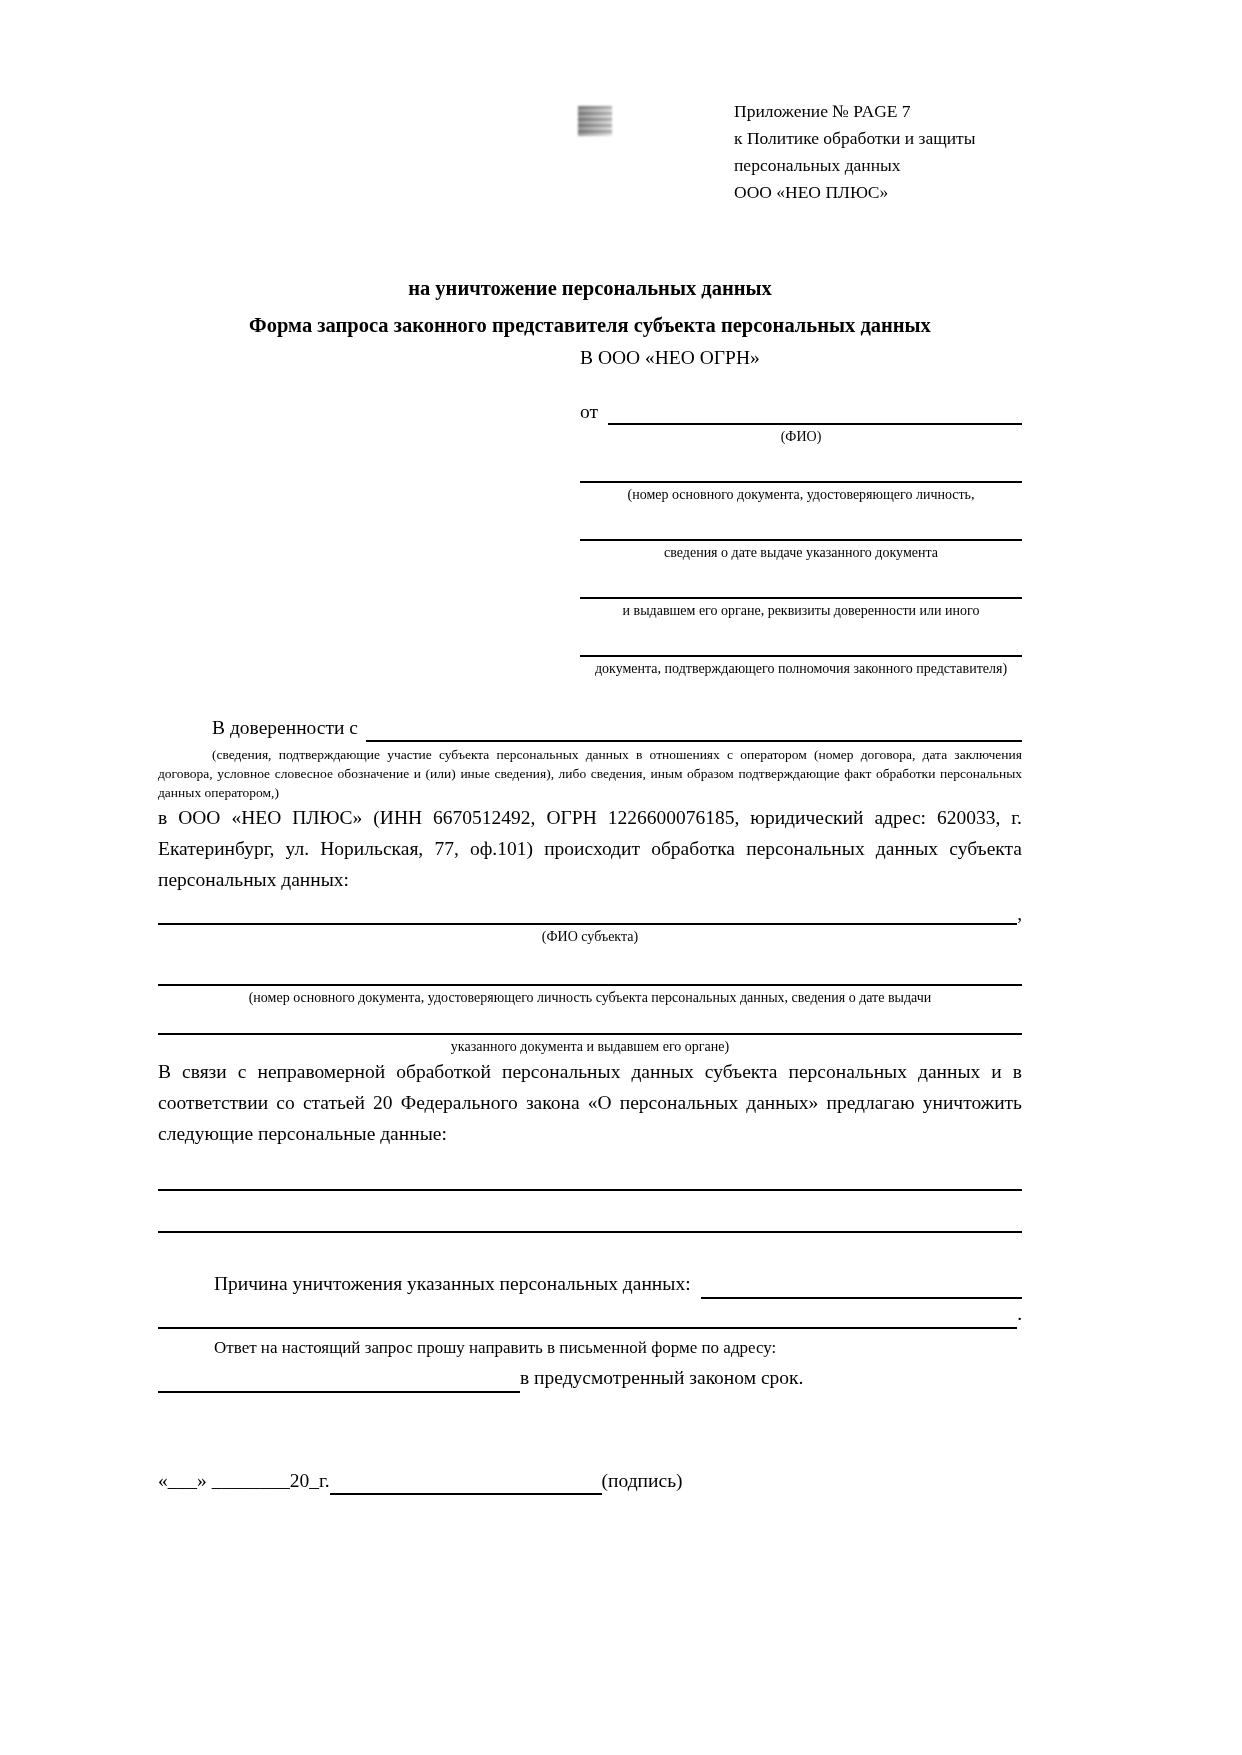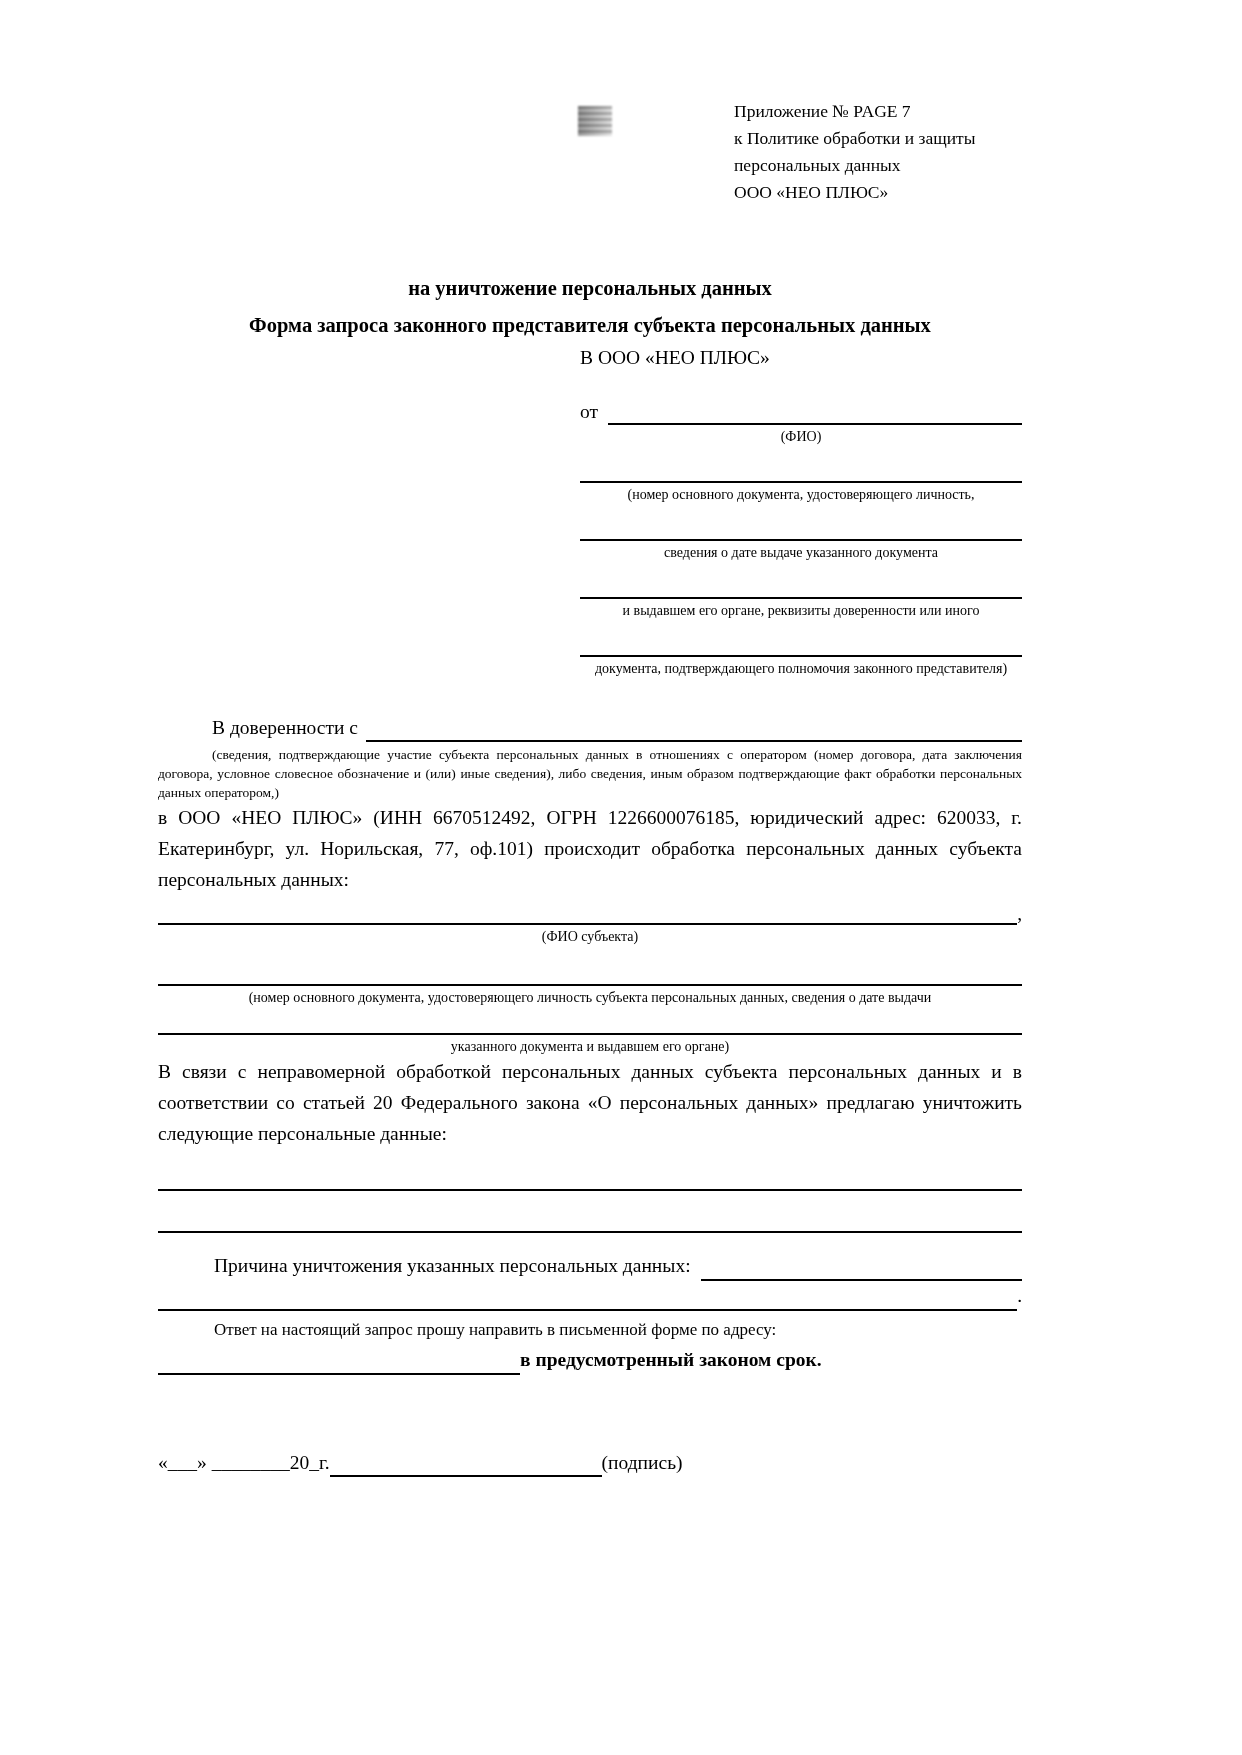--- a/index.html
+++ b/index.html
@@ -33,27 +33,27 @@
   .according-row { display:flex; align-items:flex-end; margin-top:36px; font-size:19.5px; line-height:28px; }
   .according-row .lbl { padding-left:54px; white-space:nowrap; }
   .according-row .uline { flex:1; margin-left:8px; height:24px; }
   .small-cap { font-size:13.5px; line-height:19px; text-align:justify; text-indent:54px; margin-top:3px; }
   .para { font-size:19.5px; line-height:31px; text-align:justify; }
   .subject-row { display:flex; align-items:flex-end; font-size:19.5px; }
   .subject-row .uline { flex:1; height:30px; }
   .center-cap { font-size:14px; line-height:19px; text-align:center; margin-top:2px; }
   .gap-row { height:12px; }
   .blank-full { border-bottom:2px solid #000; height:42px; }
-  .reason-row { display:flex; align-items:flex-end; margin-top:18px; font-size:19.5px; line-height:30px;font-family:Liberation Serif, serif; }
+  .reason-row { display:flex; align-items:flex-end; margin-top:36px; font-size:19.5px; line-height:30px;font-family:Liberation Serif, serif; }
   .reason-row .lbl { padding-left:56px; white-space:nowrap; }
   .reason-row .uline { flex:1; margin-left:10px; height:24px; }
   .period-row { display:flex; align-items:flex-end; font-size:19.5px; line-height:30px; }
   .period-row .uline { flex:1; height:28px; }
   .answer-line { padding-left:56px; font-size:17px; line-height:30px; margin-top:4px; }
-  .address-row { display:flex; align-items:flex-end; font-size:19.5px; line-height:30px;font-weight:bold; }
+  .address-row { display:flex; align-items:flex-end; font-size:19.5px; line-height:30px; }
   .address-row .uline { width:362px; height:24px; }
   .sign-row { display:flex; justify-content:flex-start; align-items:flex-end; margin-top:74px; font-size:19.5px; line-height:28px; }
   .sign-right { display:flex; align-items:flex-end; }
   .sign-right .uline { width:272px; height:24px; }
 </style>
 </head>
 <body>
 
 <div class="page">
 
@@ -65,21 +65,21 @@
       <div>персональных данных</div>
       <div>ООО «НЕО ПЛЮС»</div>
     </div>
   </div>
 
   <div class="title">
     <div>на уничтожение персональных данных</div>
     <div>Форма запроса законного представителя субъекта персональных данных</div>
   </div>
 
-  <div class="to-line">В ООО «НЕО ПЛЮС»</div>
+  <div class="to-line">В ООО «НЕО ОГРН»</div>
 
   <div class="from-row">
     <span>от</span>
     <span class="uline"></span>
   </div>
   <div class="cap cap-right">(ФИО)</div>
 
   <div class="fill-right"></div>
   <div class="cap cap-right">(номер основного документа, удостоверяющего личность,</div>
 

